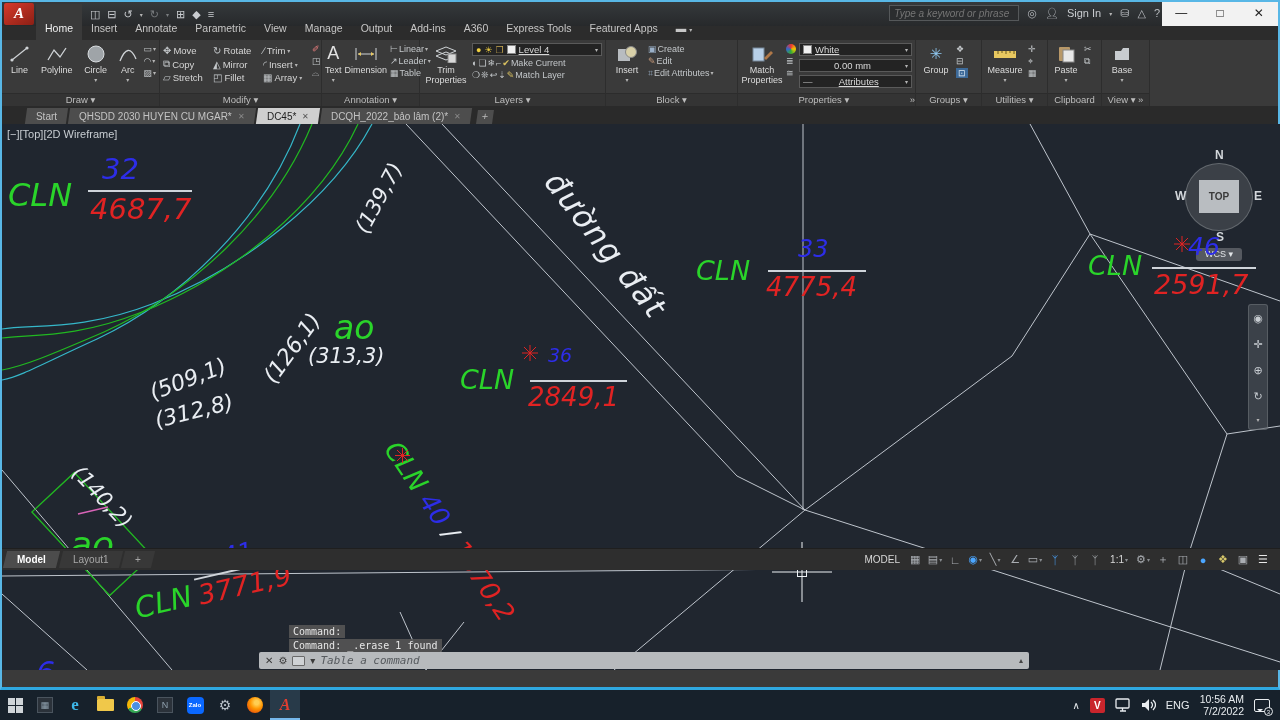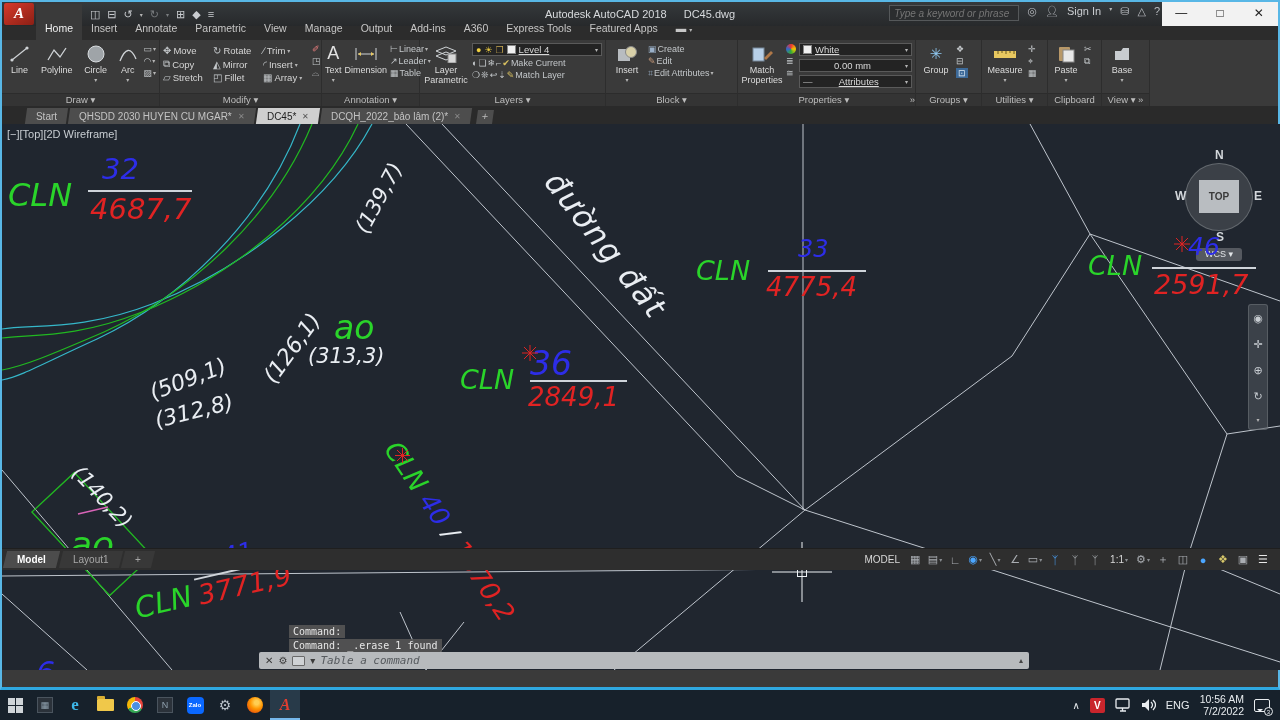--- a/index.html
+++ b/index.html
@@ -14,21 +14,21 @@
 
   
   #titlebar { position:absolute; left:0; top:0; width:100%; height:24px; background:linear-gradient(#35393c,#27292b); display:flex; align-items:center; }
   #acad-logo { width:30px; height:22px; margin-left:2px; background:linear-gradient(145deg,#d63a2a,#8c1f15); border-radius:2px;
                color:#fff; font:italic bold 15px "Liberation Serif",serif; text-align:center; line-height:21px; }
   .qat { display:flex; align-items:center; gap:7px; margin-left:10px; color:#c9ccd0; font-size:11px; }
   .qat span { cursor:default; }
   .qat .dim { color:#7a7d80; }
   #title-center { position:absolute; left:0; right:0; text-align:center; color:#d7dadd; font-size:11px; pointer-events:none; }
   #title-center b { font-weight:normal; margin-left:14px; }
-  #infocenter { position:absolute; right:118px; top:3px; display:flex; gap:8px; color:#c9ccd0; font-size:11px; }
+  #infocenter { position:absolute; right:118px; top:3px; display:flex; align-items:center; gap:8px; color:#c9ccd0; font-size:11px; }
   #ic-search { width:130px; height:16px; background:#2b2d2f; border:1px solid #55585a; color:#9a9da0; font-style:italic; font-size:10px; padding:0 4px; }
   .ic-icn { font-size:11px; color:#b9bcc0; }
   #win-btns { position:absolute; right:0; top:0; width:116px; height:24px; background:#f2f2f2; display:flex; }
   #win-btns div { flex:1; text-align:center; line-height:22px; color:#222; font-size:12px; cursor:default; }
 
   
   #ribbontabs { position:absolute; left:0; top:24px; width:100%; height:14px; background:#2c2c2c; display:flex; align-items:flex-end; padding-left:34px; }
   .rtab { color:#c6c6c6; font-size:10.5px; padding:18px 9px; height:14px; line-height:13px; cursor:default; }
   .rtab.active { background:#3a3a3a; color:#f0f0f0; }
 
@@ -139,24 +139,20 @@
       <span>◫</span>
       <span>⊟</span>
       <span>↺</span>
       <span class="caret">▾</span>
       <span class="dim">↻</span>
       <span class="caret dim">▾</span>
       <span>⊞</span>
       <span>◆</span>
       <span>≡</span>
     </div>
-    <div id="title-center">
-      <span>Autodesk AutoCAD 2018</span>
-      <b>DC45.dwg</b>
-    </div>
     <div id="infocenter">
       <input id="ic-search" placeholder="Type a keyword or phrase" style="">
       <span class="ic-icn">◎</span>
       <span class="ic-icn">👤︎</span>
       <span>Sign In</span>
       <span class="caret">▾</span>
       <span class="ic-icn">⛁</span>
       <span class="ic-icn">△</span>
       <span class="ic-icn">?</span>
     </div>
@@ -319,21 +315,21 @@
         <div class="bigbtn" style="width:46px">
           <div class="icn">
               <svg width="24" height="18">
                 <g fill="none" stroke="#cfd3d6">
                   <path d="M12,2 L22,6 12,10 2,6 Z"></path>
                   <path d="M12,7 L22,11 12,15 2,11 Z"></path>
                 </g>
                 <rect x="14" y="9" width="8" height="9" fill="#d8d8d8" stroke="#888"></rect>
               </svg>
             </div>
-          <span>Layer Parametric</span>
+          <span>Trim Properties</span>
         </div>
         <div style="display:flex;flex-direction:column;gap:2px;flex:1;padding-top:1px">
           <div class="combo">
             <span style="color:#f0d040" class="tiny">●</span>
             <span style="color:#e8c840" class="tiny">☀</span>
             <span class="tiny" style="color:#c8a850">❐</span>
             <span class="sw"></span>
             <span class="flex1">Level 4</span>
             <span class="caret">▾</span>
           </div>
@@ -603,21 +599,21 @@
       </svg>
 
     <span class="cadtext code" style="left:332px;top:184px;font-size:33px">ao</span>
     <span class="cadtext dim" style="left:306px;top:220px;font-size:21px">(313,3)</span>
 
     <span class="cadtext dim rot" style="left:186px;top:255px;font-size:22px;transform:translate(-50%,-50%) rotate(-21deg)">(509,1)</span>
     <span class="cadtext dim rot" style="left:192px;top:287px;font-size:22px;transform:translate(-50%,-50%) rotate(-14deg)">(312,8)</span>
     <span class="cadtext dim rot" style="left:290px;top:224px;font-size:22px;transform:translate(-50%,-50%) rotate(-54deg)">(126,1)</span>
 
     <span class="cadtext code" style="left:458px;top:240px;font-size:27px">CLN</span>
-    <span class="cadtext num" style="left:528px;top:220px;font-size:33px">36</span>
+    <span class="cadtext num" style="left:546px;top:220px;font-size:19px">36</span>
     <div class="fline" style="left:528px;top:256px;width:97px"></div>
     <span class="cadtext area" style="left:526px;top:258px;font-size:26px">2849,1</span>
     <svg class="abs" style="left:520px;top:221px" width="16" height="16">
         <path d="M8 0V16 M0 8H16 M2 2L14 14 M14 2L2 14" stroke="#e02323" stroke-width="1"></path>
       </svg>
 
     <div class="abs" style="left:448px;top:407px;transform:translate(-50%,-50%) rotate(56deg);display:flex;align-items:center;gap:8px">
       <span class="cadtext code" style="position:static;font-size:27px">CLN</span>
       <span class="cadtext num" style="position:static;font-size:26px">40</span>
       <span class="cadtext dim" style="position:static;font-size:24px">/</span>

